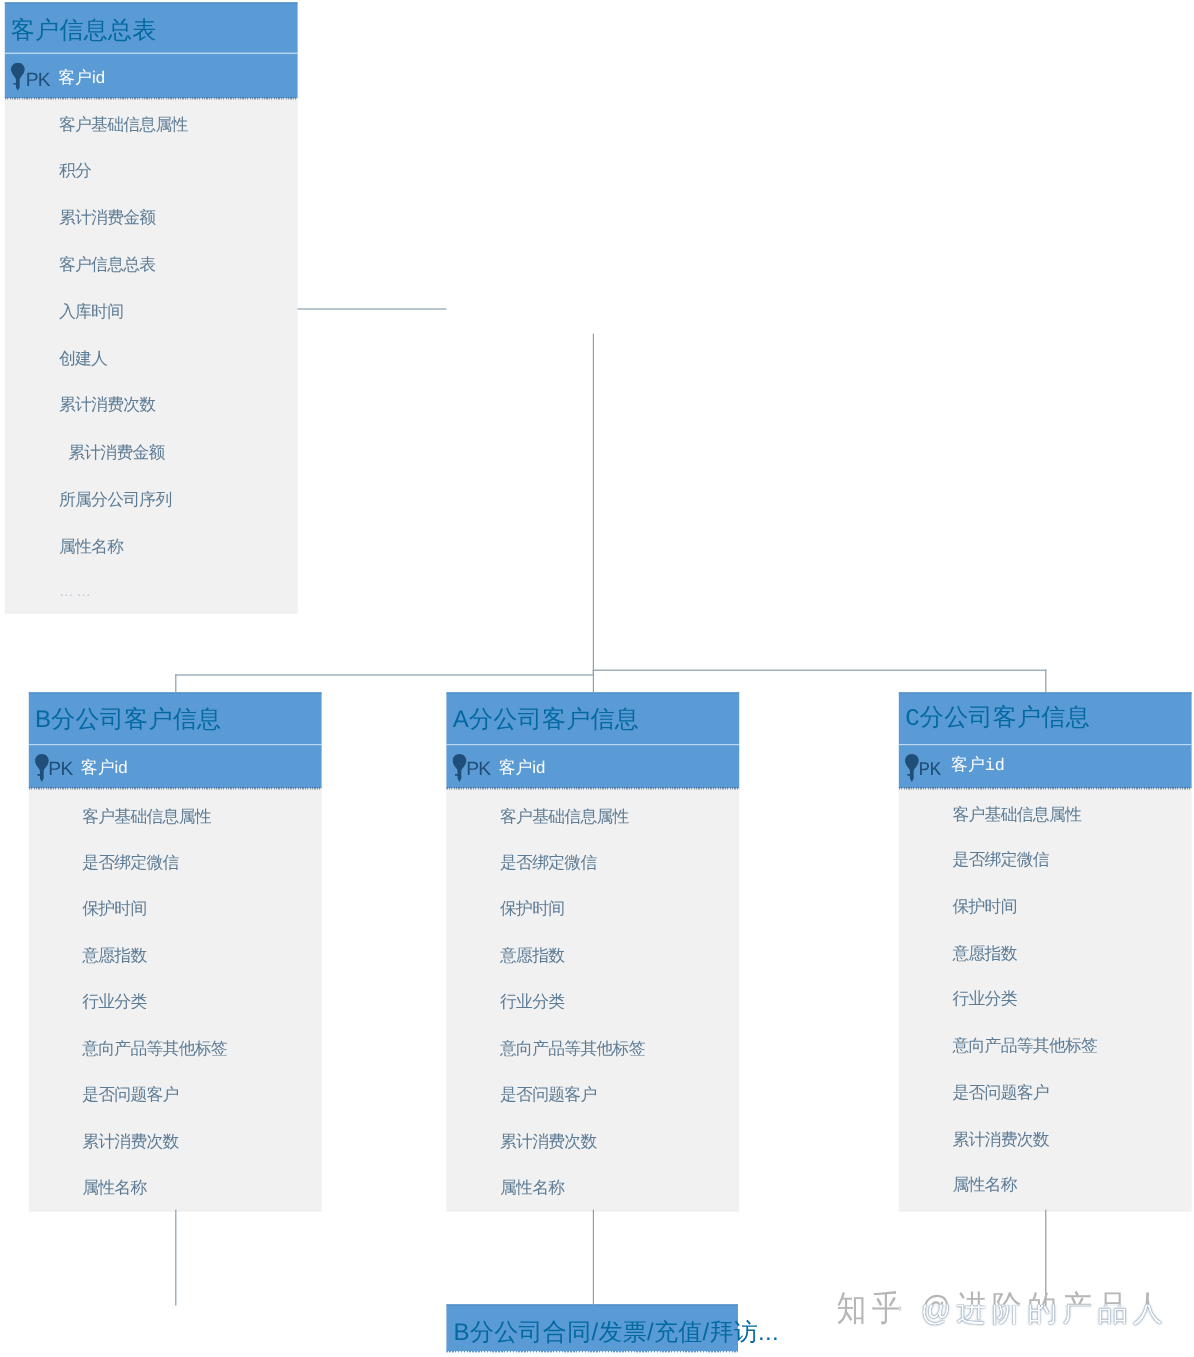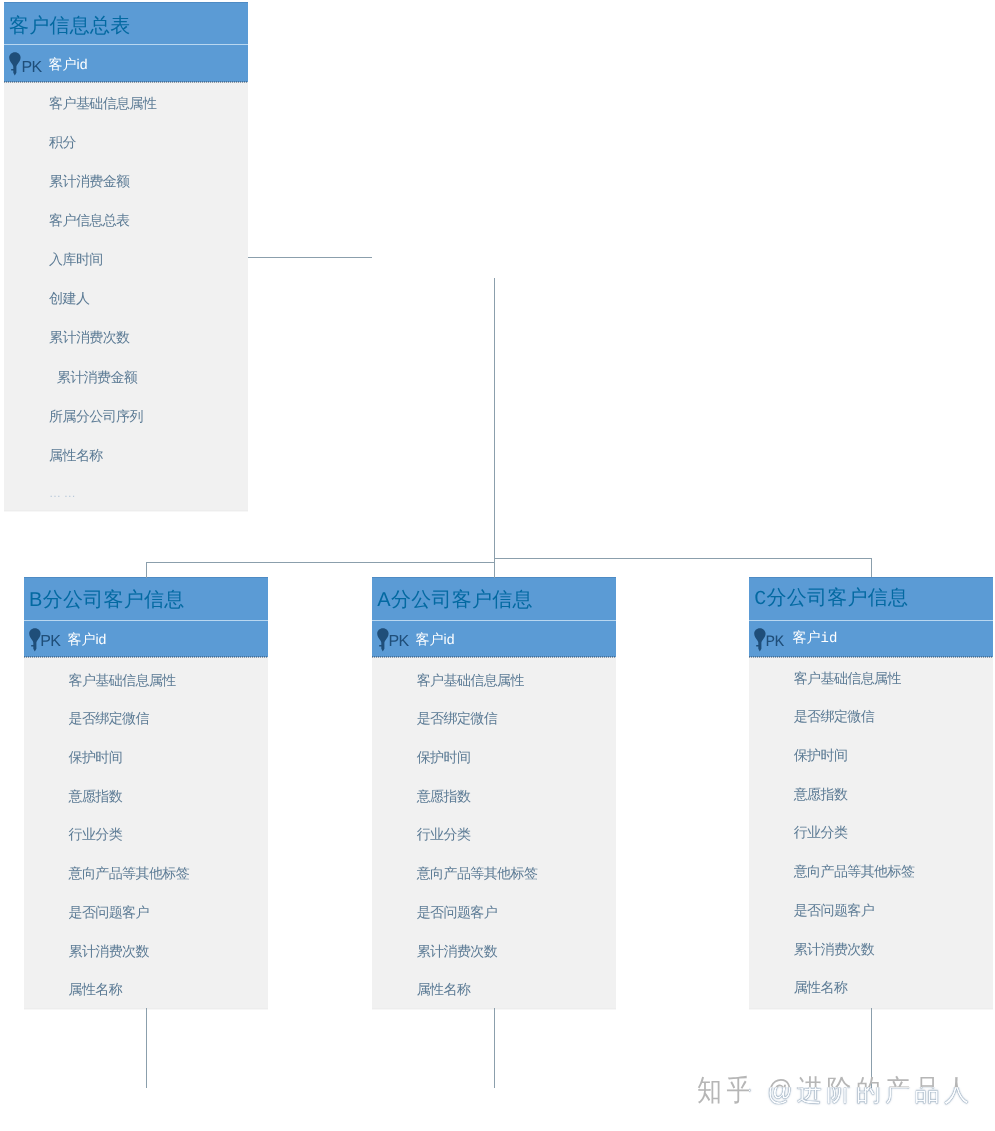--- a/index.html
+++ b/index.html
@@ -212,20 +212,24 @@
     <div class="field" style="left:44.9px; top:173.48px">保护时间</div>
     <div class="field" style="left:44.9px; top:212.17px">意愿指数</div>
     <div class="field" style="left:44.9px; top:250.86px">行业分类</div>
     <div class="field" style="left:44.9px; top:289.55px">意向产品等其他标签</div>
     <div class="field" style="left:44.9px; top:328.24px">是否问题客户</div>
     <div class="field" style="left:44.9px; top:366.93px">累计消费次数</div>
     <div class="field" style="left:44.9px; top:405.62px">属性名称</div>
   </div>
 
 
+  <div class="tbl doc-table" id="doc-table-b">
+    <div class="tbl-head lone doc-head"></div>
+    <span class="ttl" style="left:6px; top:13.3px">B分公司合同/发票/充值/拜访...</span>
+  </div>
 
 
   <div class="conn h" style="left:248px; top:256.5px; width:124px"></div>
   <div class="conn v" style="left:493.5px; top:278px; height:284.5px"></div>
   <div class="conn h" style="left:145.5px; top:562px; width:348.5px"></div>
   <div class="conn h" style="left:493.5px; top:558px; width:378.0px"></div>
   <div class="conn v" style="left:145.5px; top:562px; height:15.5px"></div>
   <div class="conn v" style="left:493.5px; top:557.5px; height:20.0px"></div>
   <div class="conn v" style="left:871px; top:557.5px; height:19.5px"></div>
   <div class="conn v" style="left:145.5px; top:1008px; height:80px"></div>

